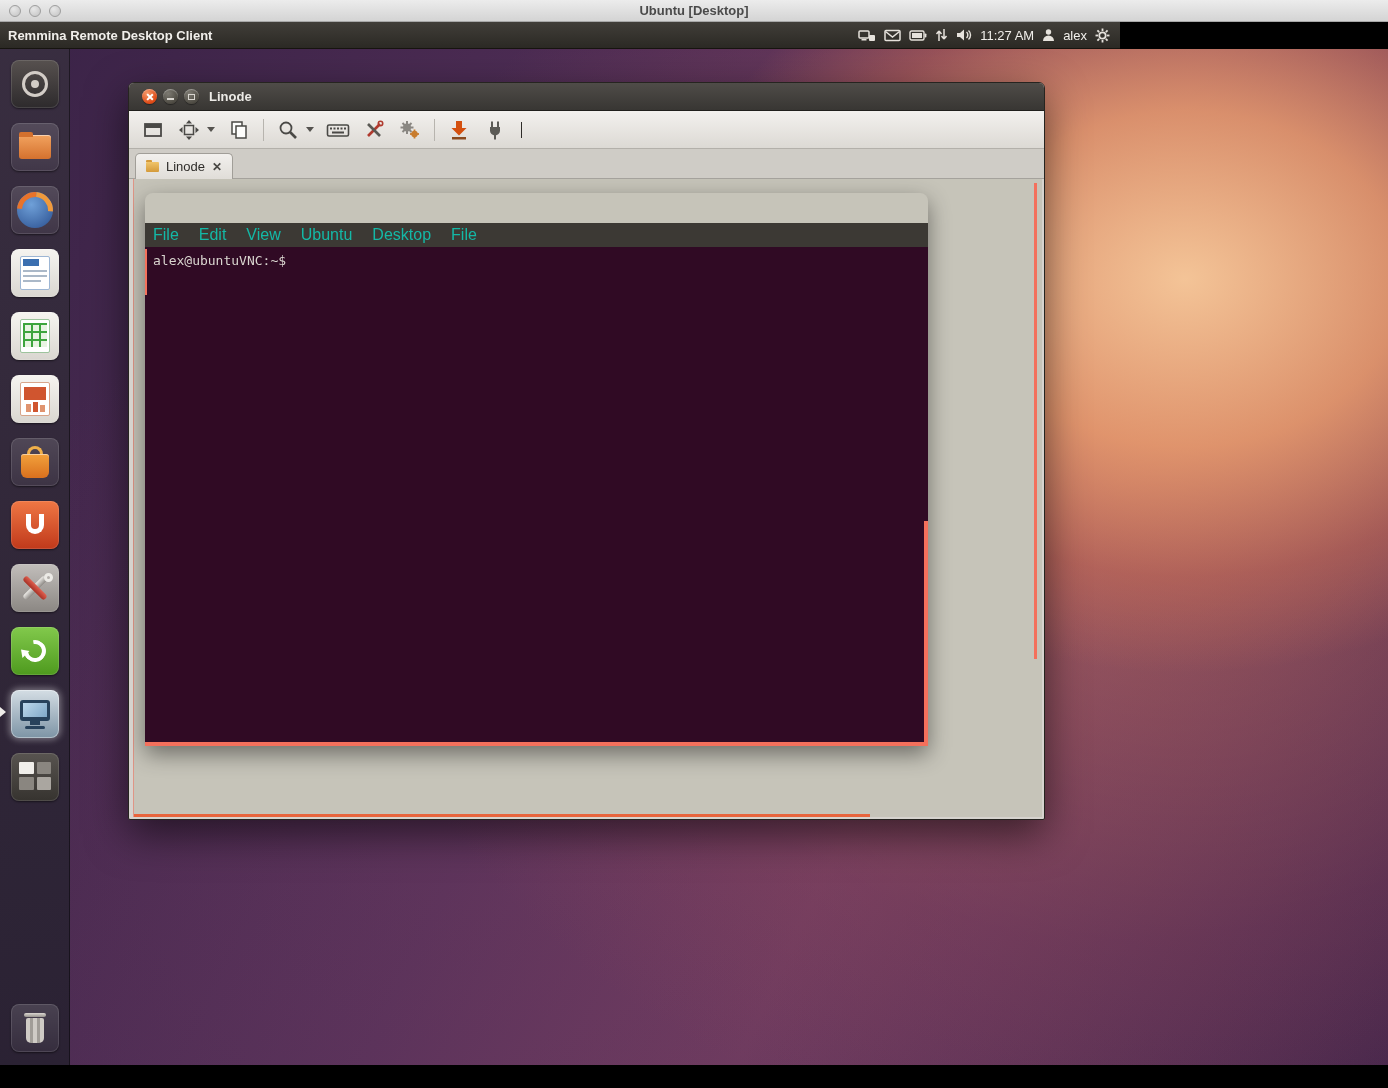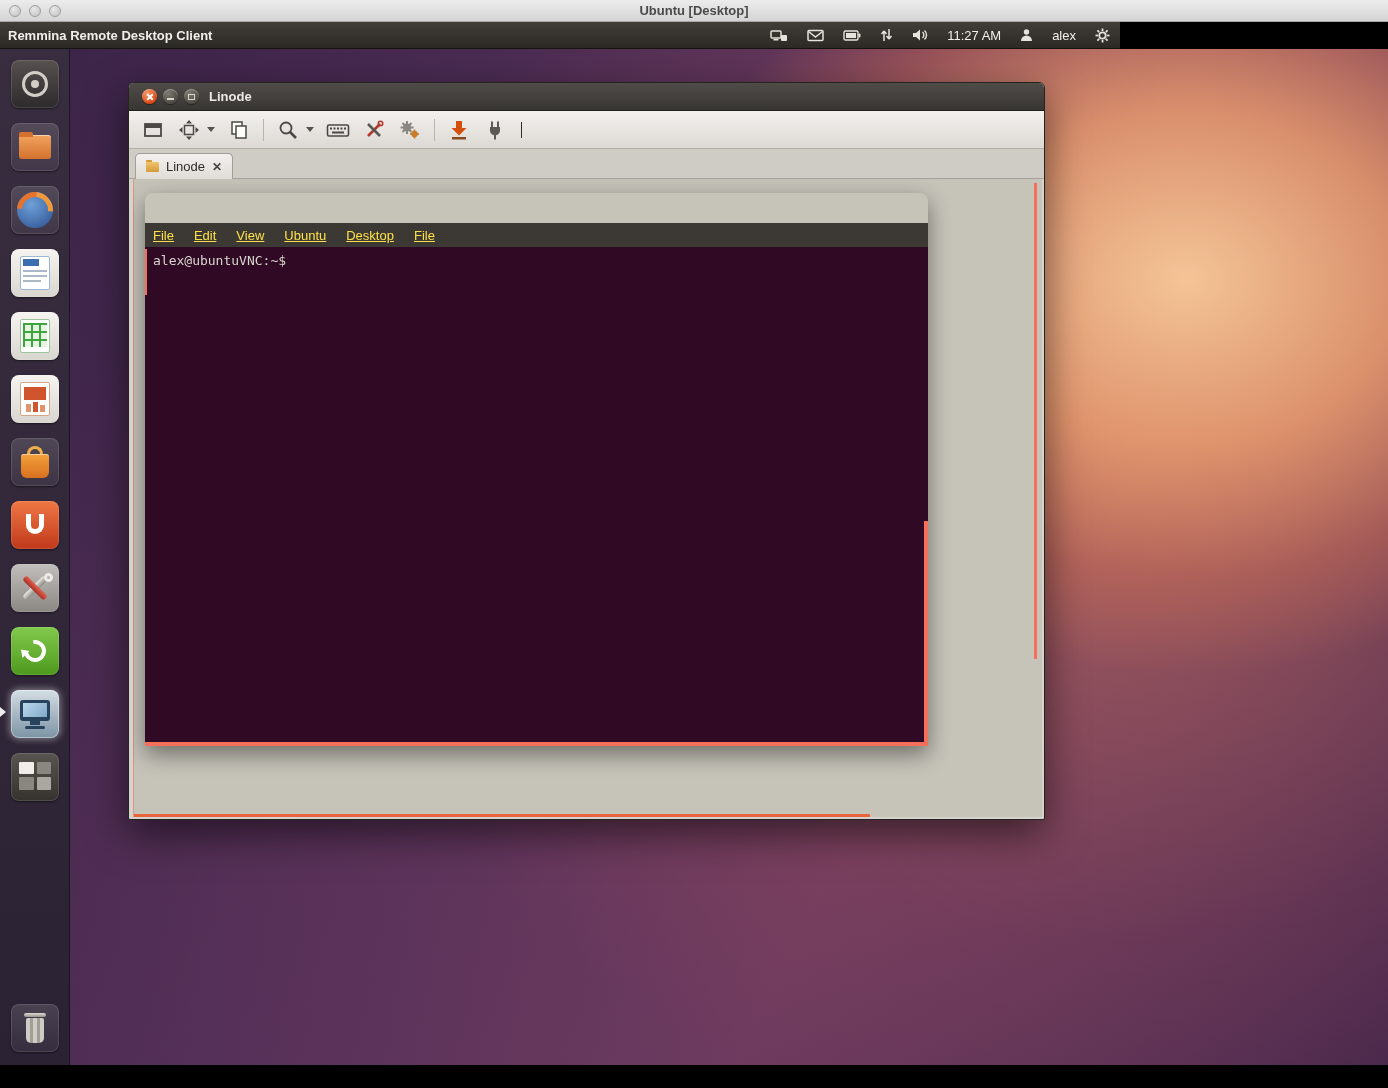--- a/index.html
+++ b/index.html
@@ -16,21 +16,21 @@
     background:radial-gradient(circle at 35% 30%, #e8e8e8, #c2c2c2);
     border:1px solid #9e9e9e; }
   .mac-title { position:absolute; left:0; right:0; text-align:center; font-size:13px;
     color:#4a4a4a; font-weight:bold; }
 
   
   .ubuntu-panel { position:absolute; left:0; top:22px; width:1120px; height:27px;
     background:linear-gradient(#413e39,#2b2924); border-bottom:1px solid #16140f;
     display:flex; align-items:center; justify-content:space-between; z-index:40; }
   .panel-title { margin-left:8px; font-size:13px; font-weight:bold; color:#f1efeb; }
-  .panel-right { display:flex; align-items:center; gap:19px; margin-right:10px; color:#e6e2dc; }
+  .panel-right { display:flex; align-items:center; gap:8px; margin-right:10px; color:#e6e2dc; }
   .panel-right svg { display:block; }
   .panel-text { font-size:13px; color:#f1efeb; }
 
   
   .desktop { position:absolute; left:0; top:49px; width:1388px; height:1016px;
     background-color:#44284a;
     background-image:
       radial-gradient(ellipse 620px 480px at 1185px 230px, rgba(249,202,154,0.95), rgba(240,162,112,0.8) 35%, rgba(206,112,86,0.45) 62%, rgba(160,75,85,0) 82%),
       radial-gradient(ellipse 980px 840px at 1120px 430px, rgba(216,126,96,0.55), rgba(150,75,90,0.25) 55%, rgba(90,45,75,0) 80%),
       radial-gradient(ellipse 1250px 950px at 55% 78%, rgba(122,62,96,0.35), rgba(70,40,75,0) 72%),
@@ -109,21 +109,21 @@
 
   
   .term { position:absolute; left:12px; top:14px; width:783px; height:553px;
     border-radius:8px 8px 0 0; box-shadow:0 8px 22px rgba(0,0,0,0.45); }
   .term-titlebar { position:absolute; left:0; top:0; width:100%; height:30px;
     background:linear-gradient(#504c46,#3a3731); border-radius:8px 8px 0 0;
     border-bottom:1px solid #25231f; display:flex; align-items:center; }
   .term-title { margin-left:10px; font-size:13px; font-weight:bold; color:#eae7e1; }
   .term-menubar { position:absolute; left:0; top:30px; width:100%; height:24px;
     background:#3c3934; display:flex; align-items:center; gap:20px; padding-left:8px; }
-  .menu-item { font-size:13px; color:#fde047;text-decoration:underline; }
+  .menu-item { font-size:16px; color:#14b8a6; }
   .term-body { position:absolute; left:0; top:54px; width:100%; height:499px;
     background:#300a24; font-family:"DejaVu Sans Mono", monospace; font-size:13px;
     color:#d9d5cf; padding:6px 0 0 8px; }
   .term-rline { position:absolute; left:779px; top:328px; width:4px; height:225px; background:#f4705c; }
   .term-bline { position:absolute; left:0; top:549px; width:783px; height:4px; background:#f4705c; }
   .term-lsliver { position:absolute; left:0; top:56px; width:2px; height:46px; background:#f4705c; }
 
   
   .statusbar { position:absolute; left:0; top:1065px; width:1388px; height:23px;
     background:linear-gradient(#f2f2f2,#d8d8d8); border-top:1px solid #aaa;

